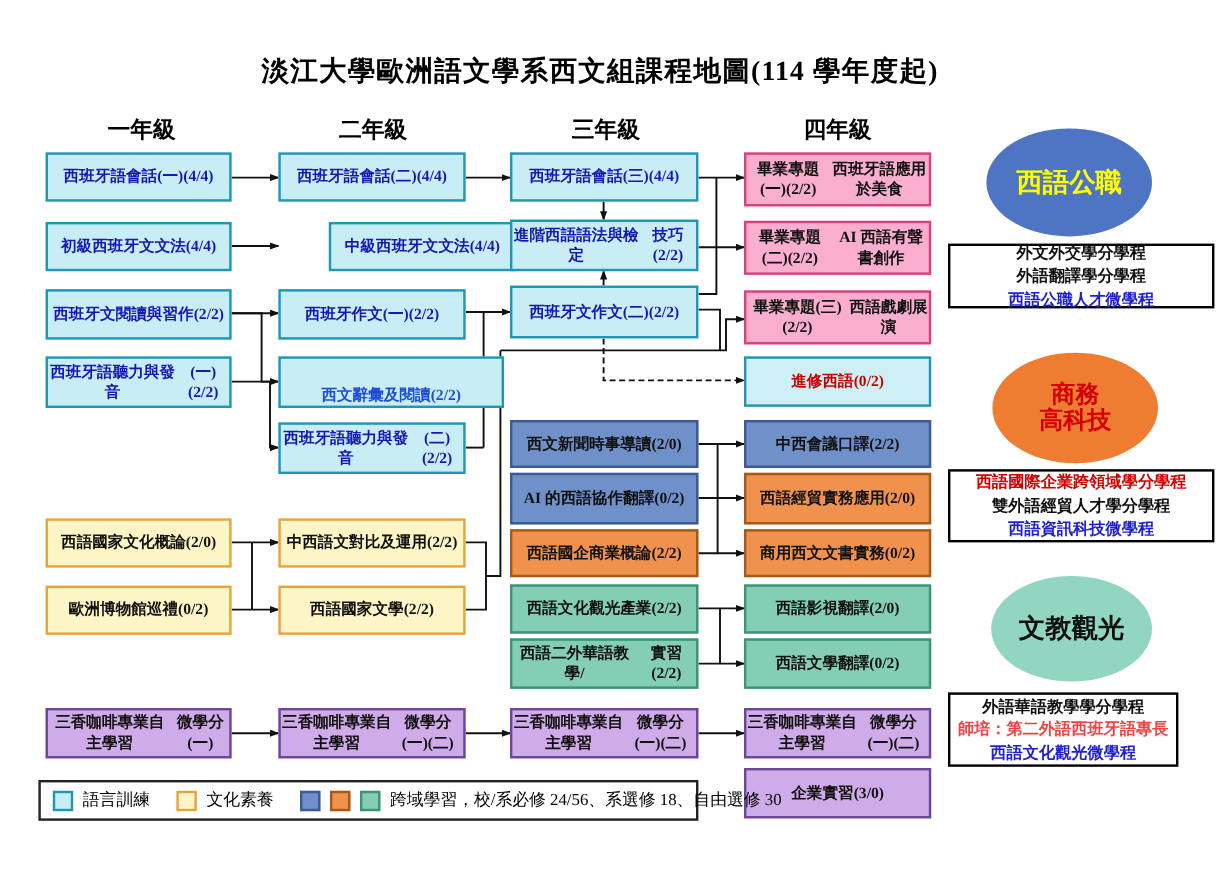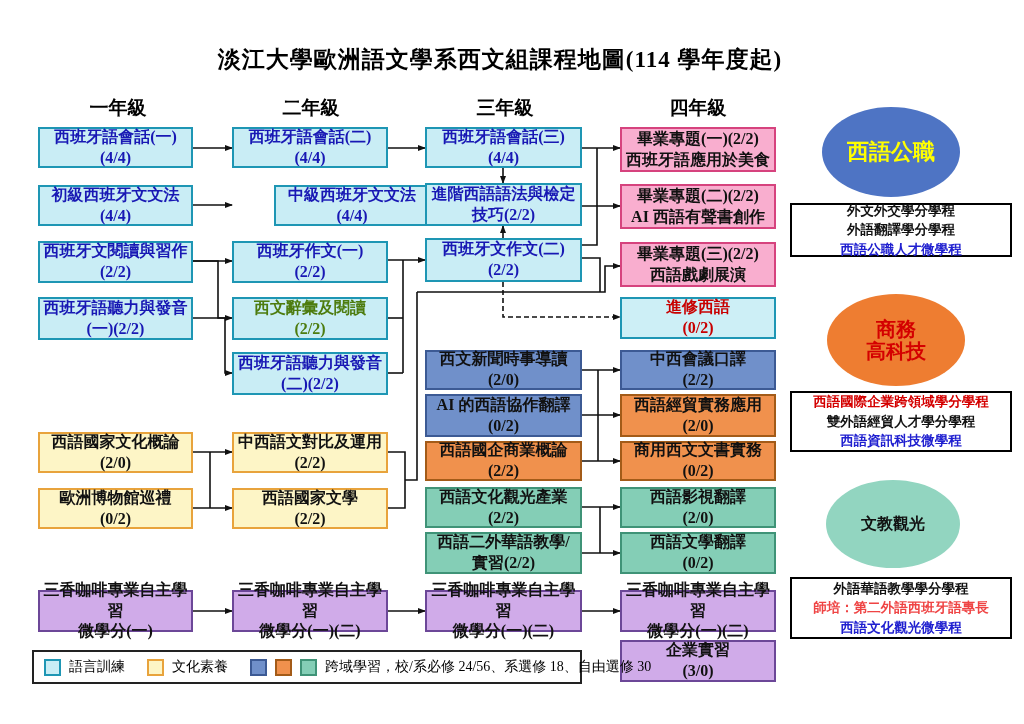--- a/index.html
+++ b/index.html
@@ -9,22 +9,22 @@
   }
   .map-title{
     position:absolute;top:44px;left:0;width:1000px;text-align:center;
     font-size:23px;font-weight:bold;color:#000;letter-spacing:1px;
   }
   .col-header{
     position:absolute;transform:translateX(-50%);font-size:19px;font-weight:bold;color:#000;
   }
   .box{
     position:absolute;box-sizing:border-box;border:2px solid #000;
-    display:flex;flex-direction:column;align-items:center;justify-content:center;
-    text-align:center;font-size:16px;line-height:1.3;font-weight:bold;
+    display:flex;align-items:center;justify-content:center;
+    text-align:center;font-size:13px;line-height:1.3;font-weight:bold;
   }
   .edge-layer{position:absolute;left:0;top:0;width:1024px;height:724px;}
   .track-ellipse{
     position:absolute;border-radius:50%;display:flex;flex-direction:column;
     align-items:center;justify-content:center;font-weight:bold;text-align:center;
     font-family:"Liberation Sans","DejaVu Sans",sans-serif;line-height:1.1;
   }
   .program-box{
     position:absolute;box-sizing:border-box;border:2px solid #000;background:#fff;
     display:flex;flex-direction:column;align-items:center;justify-content:center;
@@ -122,21 +122,21 @@
       <div>(4/4)</div>
     </div>
     <div class="box" style="left: 232px; top: 185px; width: 156px; height: 41px; background: rgb(201, 237, 245); border-color: rgb(30, 150, 180); color: rgb(24, 24, 180); margin-left: 42px;">
       <div>中級西班牙文文法</div>
       <div>(4/4)</div>
     </div>
     <div class="box" style="left: 232px; top: 241px; width: 156px; height: 42px; background: rgb(201, 237, 245); border-color: rgb(30, 150, 180); color: rgb(24, 24, 180);">
       <div>西班牙作文(一)</div>
       <div>(2/2)</div>
     </div>
-    <div class="box" style="left: 232px; top: 297px; width: 156px; height: 43px; background: rgb(201, 237, 245); border-color: rgb(30, 150, 180); color: #4d7c0f;">
+    <div class="box" style="left: 232px; top: 297px; width: 188px; height: 43px; background: rgb(201, 237, 245); border-color: rgb(30, 150, 180); color: #1d4ed8; align-items: flex-end;">
       <div>西文辭彙及閱讀</div>
       <div>(2/2)</div>
     </div>
     <div class="box" style="left: 232px; top: 352px; width: 156px; height: 43px; background: rgb(201, 237, 245); border-color: rgb(30, 150, 180); color: rgb(24, 24, 180);">
       <div>西班牙語聽力與發音</div>
       <div>(二)(2/2)</div>
     </div>
     <div class="box" style="left: 232px; top: 432px; width: 156px; height: 41px; background: rgb(253, 245, 198); border-color: rgb(232, 163, 60); color: rgb(17, 17, 17);">
       <div>中西語文對比及運用</div>
       <div>(2/2)</div>
@@ -239,24 +239,24 @@
     </div>
     <div class="track-ellipse" style="left: 827px; top: 294px; width: 138px; height: 92px; background: rgb(238, 125, 49); color: rgb(212, 0, 0); font-size: 20px;">
       <div>商務</div>
       <div>高科技</div>
     </div>
     <div class="program-box" style="left: 790px; top: 391px; width: 222px; height: 61px;">
       <div style="color: rgb(212, 0, 0);">西語國際企業跨領域學分學程</div>
       <div style="color: rgb(17, 17, 17);">雙外語經貿人才學分學程</div>
       <div style="color: rgb(32, 32, 208);">西語資訊科技微學程</div>
     </div>
-    <div class="track-ellipse" style="left: 826px; top: 480px; width: 134px; height: 88px; background: rgb(146, 213, 192); color: rgb(17, 17, 17); font-size: 16px;">
+    <div class="track-ellipse" style="left: 826px; top: 480px; width: 134px; height: 88px; background: rgb(146, 213, 192); color: rgb(17, 17, 17); font-size: 22px;">
       <div>文教觀光</div>
     </div>
-    <div class="program-box" style="left: 790px; top: 577px; width: 222px; height: 62px;">
+    <div class="program-box" style="left: 790px; top: 577px; width: 192px; height: 62px;">
       <div style="color: rgb(17, 17, 17);">外語華語教學學分學程</div>
       <div style="color: #ef4444;">師培：第二外語西班牙語專長</div>
       <div style="color: rgb(32, 32, 208);">西語文化觀光微學程</div>
     </div>
     <div class="legend" style="left: 32px; top: 650px; width: 550px; height: 34px;">
       <span class="swatch" style="background: rgb(201, 237, 245); border-color: rgb(30, 150, 180);"></span>
       <span class="lg-label">語言訓練</span>
       <span class="swatch" style="background: rgb(253, 245, 198); border-color: rgb(232, 163, 60);"></span>
       <span class="lg-label">文化素養</span>
       <span class="swatch" style="background: rgb(112, 144, 202); border-color: rgb(60, 90, 148);"></span>

